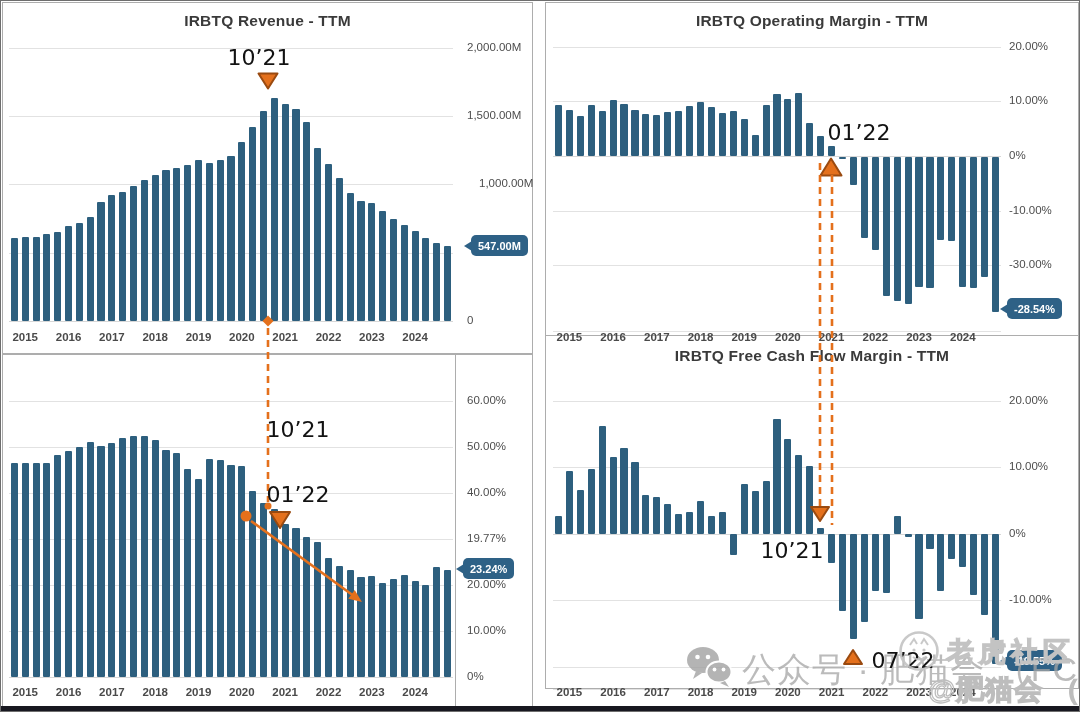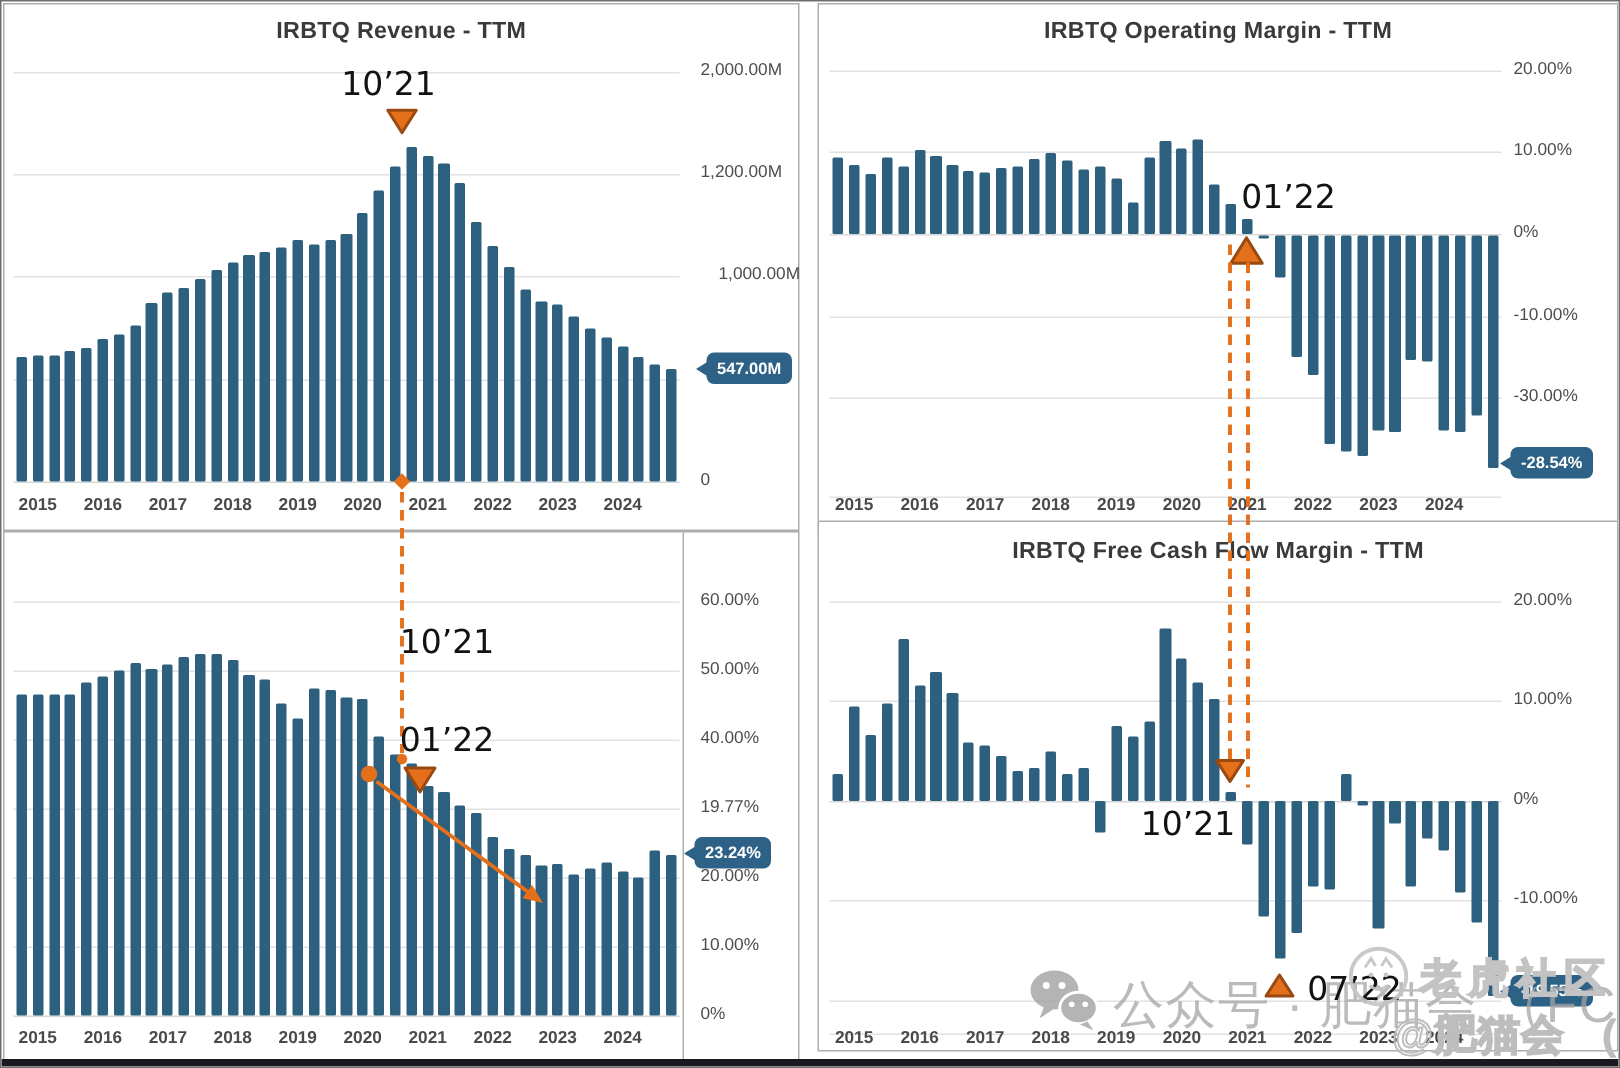--- a/index.html
+++ b/index.html
@@ -2,21 +2,21 @@
 <html><head>
 <meta charset="utf-8">
 <style>
   html,body{margin:0;padding:0;background:#e8e8e8;}
   .page{position:relative;width:1080px;height:712px;background:#fff;border:1px solid #6e6e6e;
         box-sizing:border-box;overflow:hidden;font-family:"Liberation Sans",sans-serif;}
   .panel{position:absolute;border:1px solid #adadad;background:#fff;box-sizing:border-box;}
   #panel-tl{left:1px;top:1px;width:531px;height:352px;}
   #panel-tr{left:544px;top:1px;width:534px;height:352px;padding-left:40px;}
   #panel-bl{left:1px;top:353px;width:531px;height:354px;}
-  #panel-br{left:544px;top:346px;width:534px;height:354px;text-decoration:underline;}
+  #panel-br{left:544px;top:334px;width:534px;height:354px;text-decoration:underline;}
   .panel h3{position:absolute;left:0;right:0;margin:0;text-align:center;font-size:15.5px;
             font-weight:bold;color:#3a3a3a;letter-spacing:.2px;}
   #panel-tl h3,#panel-tr h3{top:9px;}
   #panel-bl h3,#panel-br h3{top:11px;}
   .inner-sep{position:absolute;top:0;bottom:0;width:1px;background:#adadad;}
   #panel-bl .inner-sep{right:76px;}
   #chart-layer{position:absolute;left:0;top:0;width:1080px;height:712px;z-index:2;pointer-events:none;}
   .gridline{position:absolute;height:1px;background:#e2e2e2;}
   .axisline{position:absolute;height:1px;background:#d7d7d7;}
   .bar{position:absolute;border-radius:1px;}
@@ -66,21 +66,21 @@
     <div class="inner-sep"></div>
   </section>
   <section class="panel" id="panel-br">
     <h3>IRBTQ Free Cash Flow Margin - TTM</h3>
   </section>
 
   <div id="chart-layer">
       <div class="gridline" style="left: 8px; width: 444px; top: 46.7px;"></div>
       <div class="ylab" style="left: 466px; top: 39.7px;">2,000.00M</div>
       <div class="gridline" style="left: 8px; width: 444px; top: 115px;"></div>
-      <div class="ylab" style="left: 466px; top: 108px;">1,200.00M</div>
+      <div class="ylab" style="left: 466px; top: 108px;">1,500.00M</div>
       <div class="gridline" style="left: 8px; width: 444px; top: 183.3px;"></div>
       <div class="ylab" style="left: 466px; top: 176.3px; margin-left: 12px;">1,000.00M</div>
       <div class="gridline" style="left: 8px; width: 444px; top: 251.7px;"></div>
       <div class="axisline" style="left: 8px; width: 444px; top: 320px;"></div>
       <div class="ylab" style="left: 466px; top: 313px;">0</div>
       <div class="bar" title="605" style="background: rgb(45, 95, 126); left: 9.8px; width: 7.2px; top: 237.3px; height: 82.7px;"></div>
       <div class="bar" title="618" style="background: rgb(45, 95, 126); left: 20.6px; width: 7.2px; top: 235.6px; height: 84.4px;"></div>
       <div class="bar" title="612" style="background: rgb(45, 95, 126); left: 31.5px; width: 7.2px; top: 236.4px; height: 83.6px;"></div>
       <div class="bar" title="640" style="background: rgb(45, 95, 126); left: 42.3px; width: 7.2px; top: 232.5px; height: 87.5px;"></div>
       <div class="bar" title="650" style="background: rgb(45, 95, 126); left: 53.1px; width: 7.2px; top: 231.2px; height: 88.8px;"></div>

